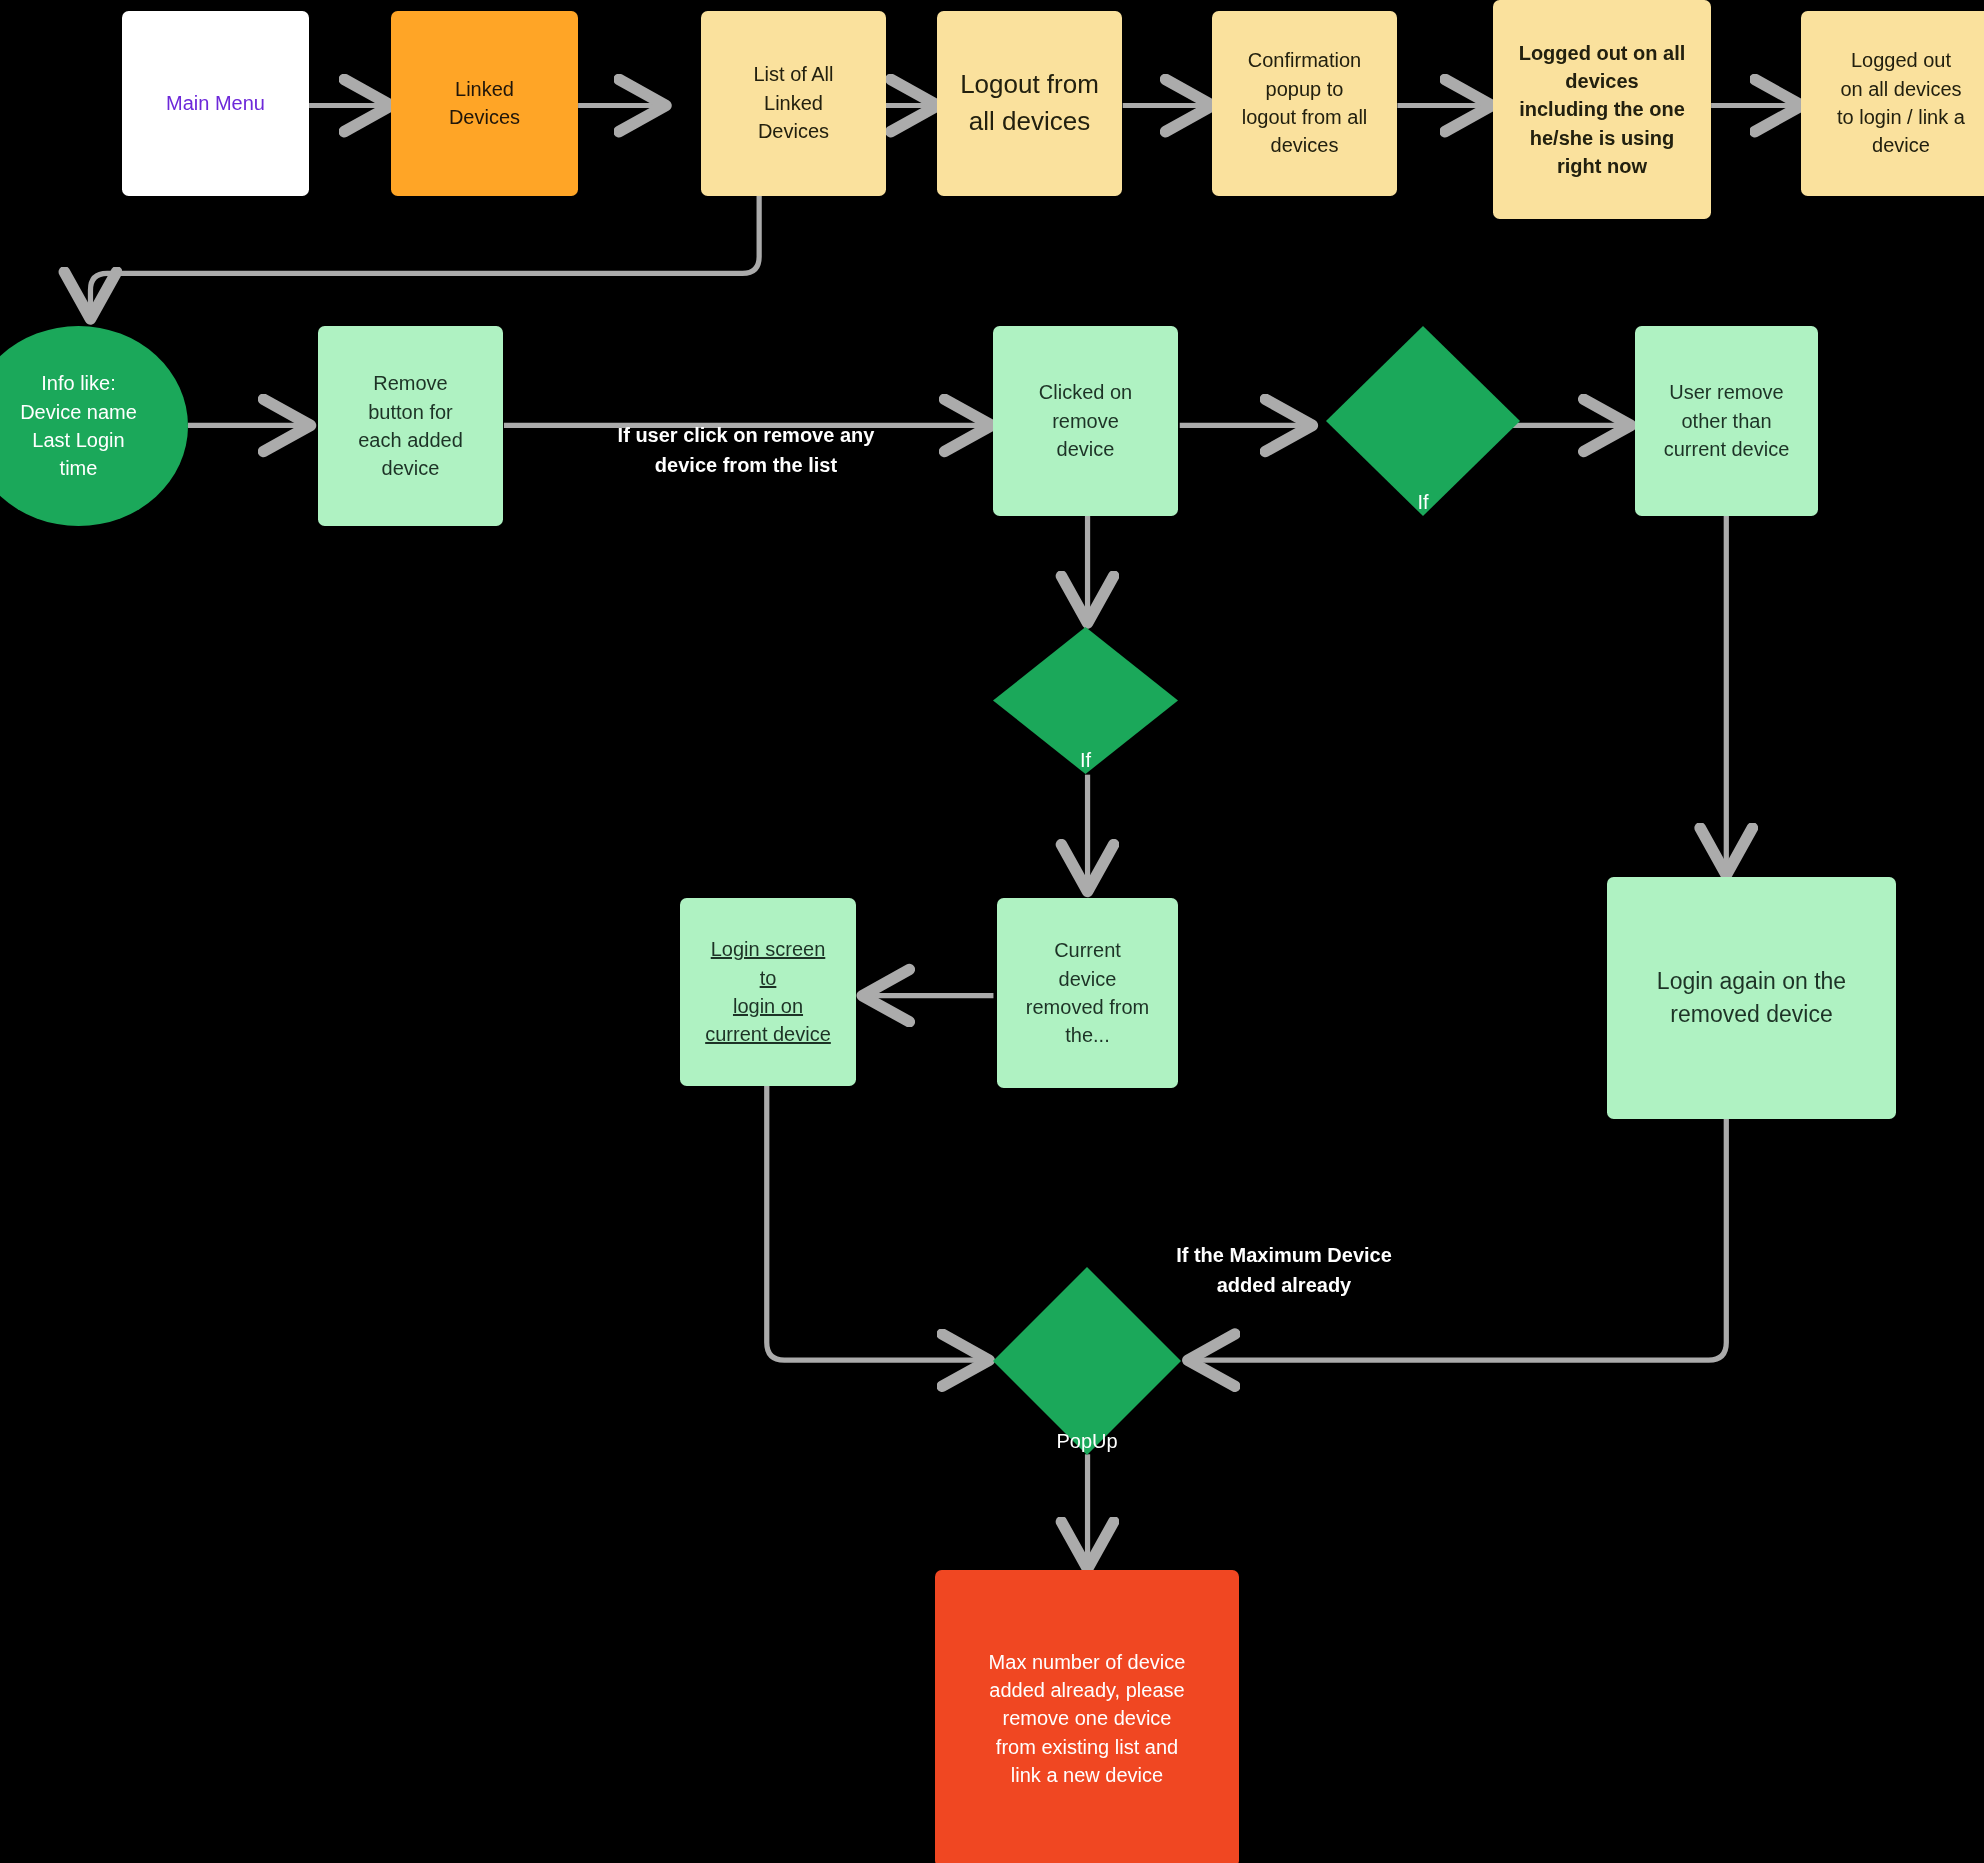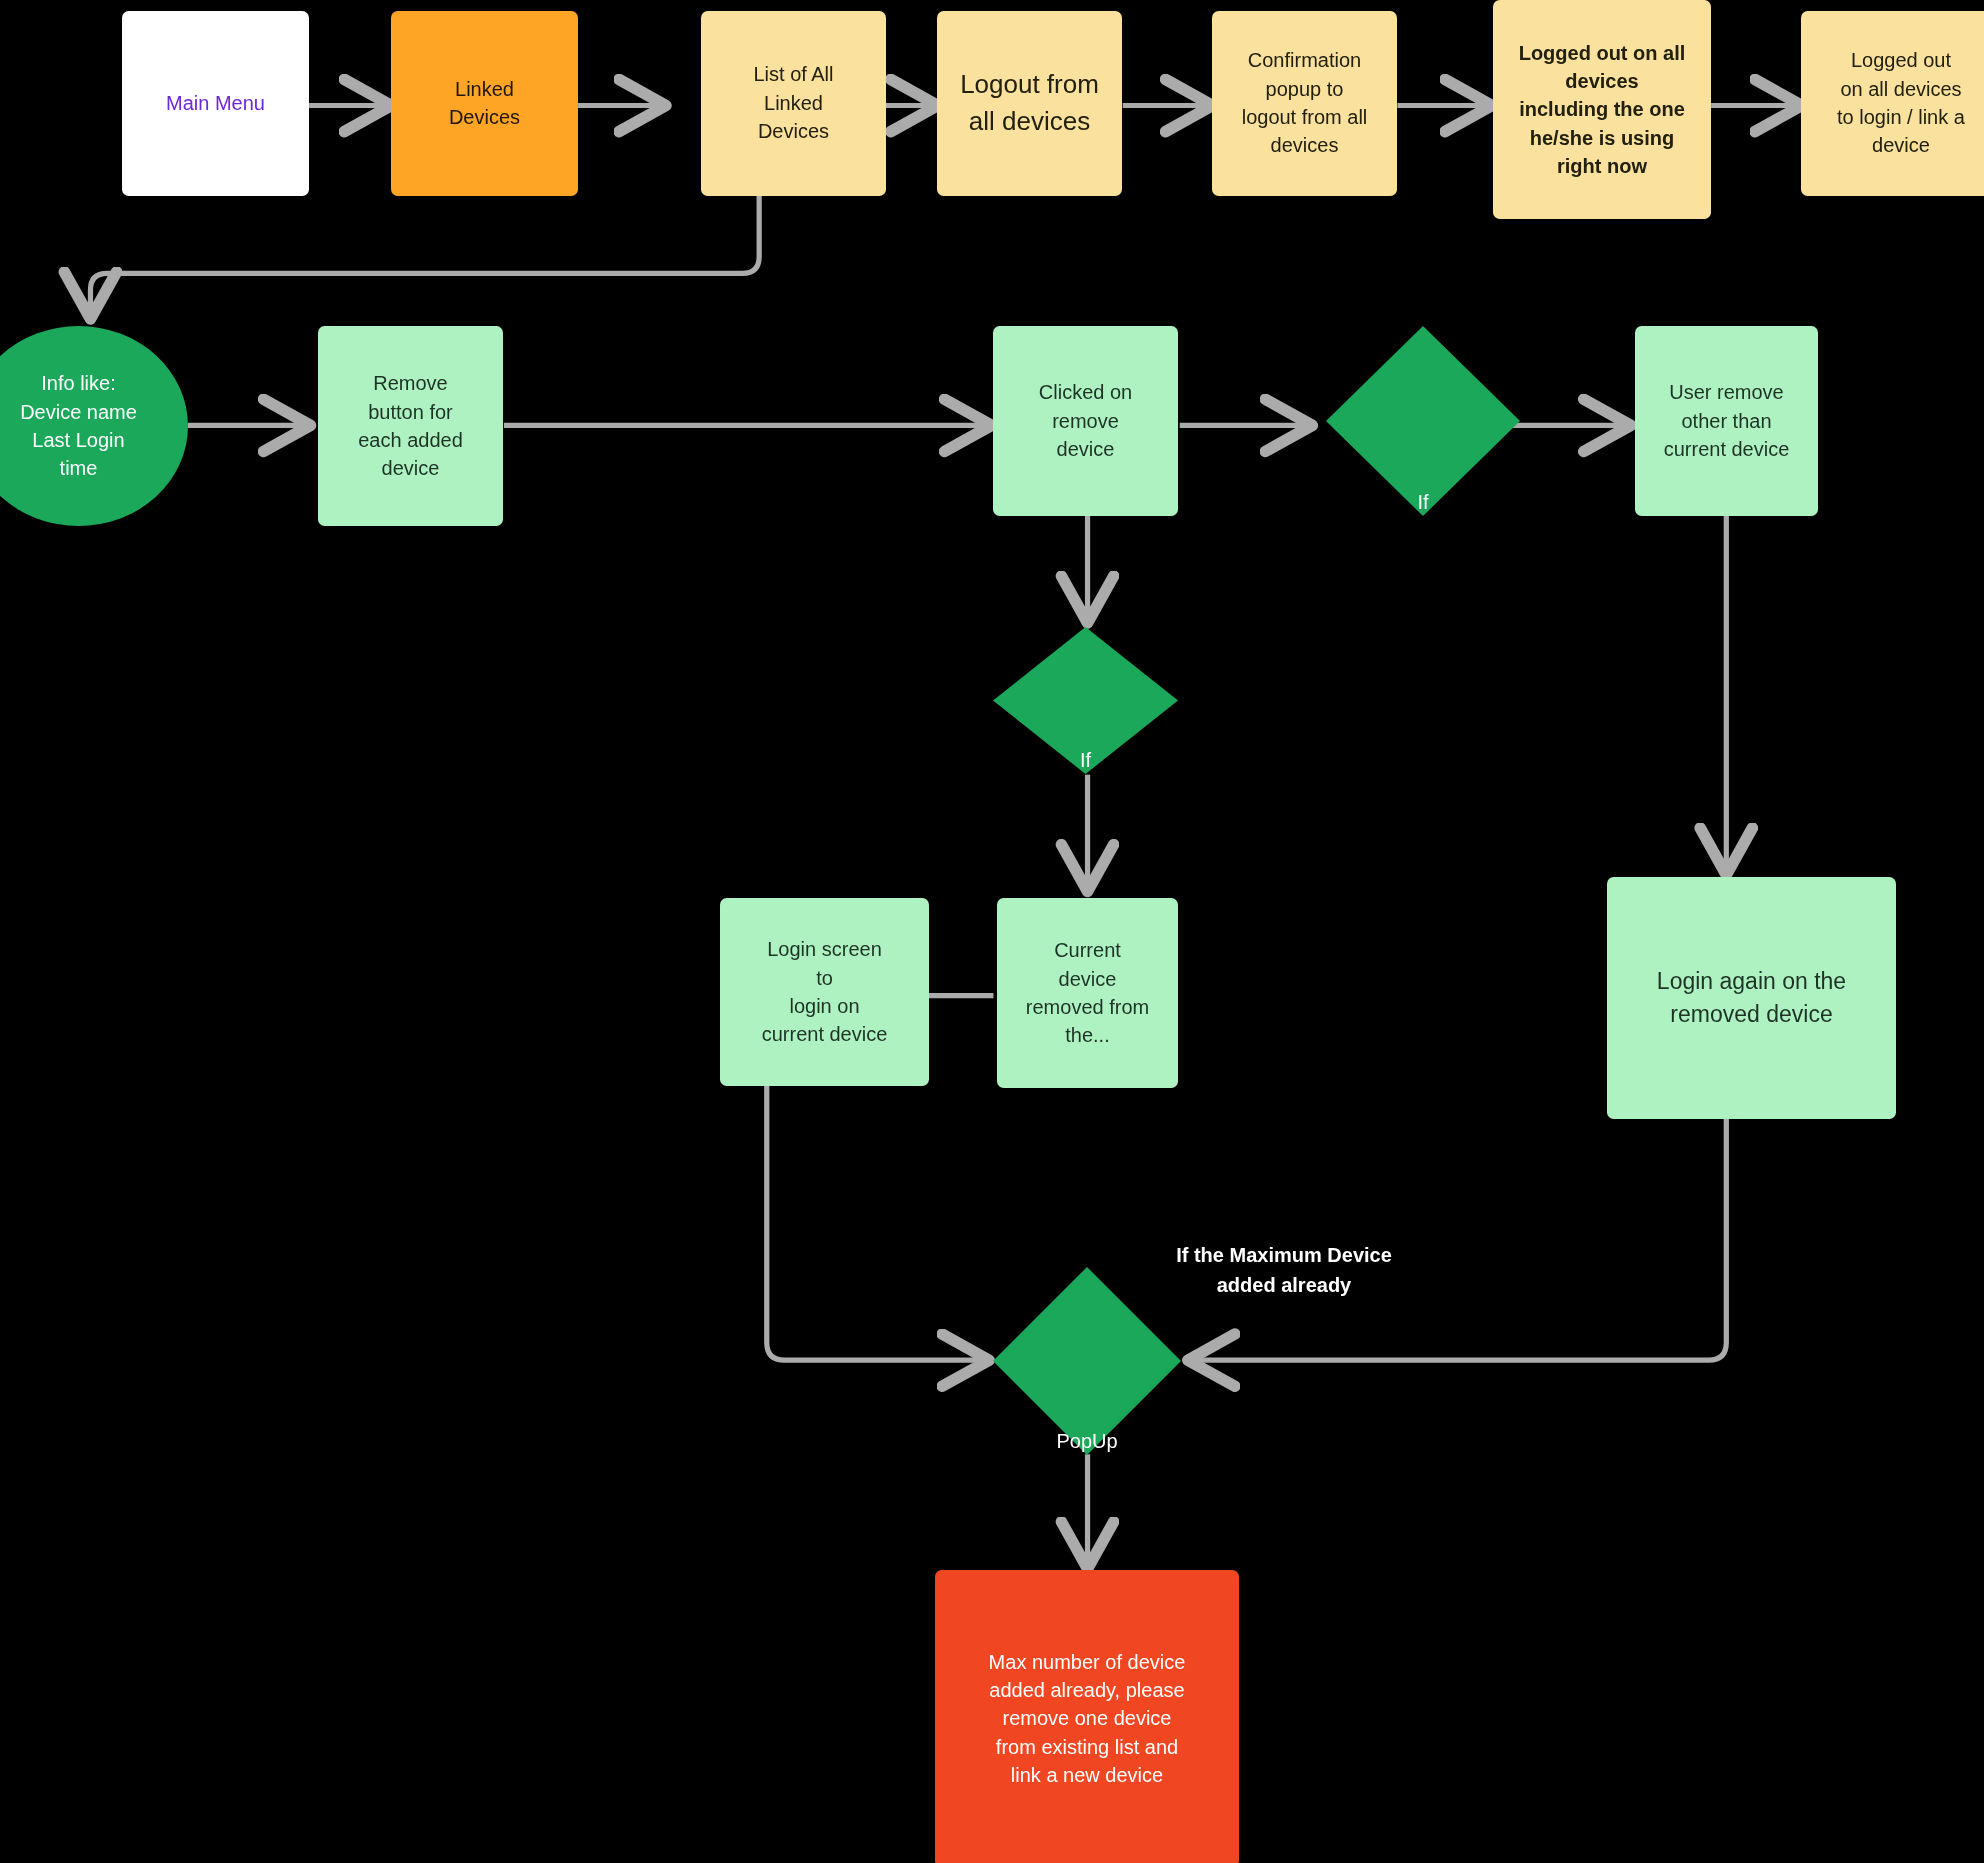--- a/index.html
+++ b/index.html
@@ -162,20 +162,24 @@
 time</span>
   </div>
 
   <div class="node rect-mint" style="left:318px; top:326px; width:185px; height:200px; font-size:20px;">
     <span>Remove
 button for
 each added
 device</span>
   </div>
 
+  <div class="edge-label" style="left:589px; top:390px; width:314px; font-size:20px;">
+    <span>If user click on remove any
+device from the list</span>
+  </div>
 
   <div class="node rect-mint" style="left:993px; top:326px; width:185px; height:190px; font-size:20px;">
     <span>Clicked on
 remove
 device</span>
   </div>
 
   <div class="node diamond-wrap" style="left:1326px; top:326px; width:194px; height:190px; font-size:20px;">
     <div class="diamond-shape"></div>
     <span class="diamond-label">If</span>
@@ -192,21 +196,21 @@
     <span class="diamond-label">If</span>
   </div>
 
   <div class="node rect-mint" style="left:997px; top:898px; width:181px; height:190px; font-size:20px;">
     <span>Current
 device
 removed from
 the...</span>
   </div>
 
-  <div class="node rect-mint" style="left:720px; top:898px; width:209px; height:188px; font-size:20px;">
+  <div class="node rect-mint" style="left:680px; top:898px; width:176px; height:188px; font-size:20px;text-decoration:underline;">
     <span>Login screen
 to
 login on
 current device</span>
   </div>
 
   <div class="node rect-mint" style="left:1607px; top:877px; width:289px; height:242px; font-size:23px;">
     <span>Login again on the
 removed device</span>
   </div>

